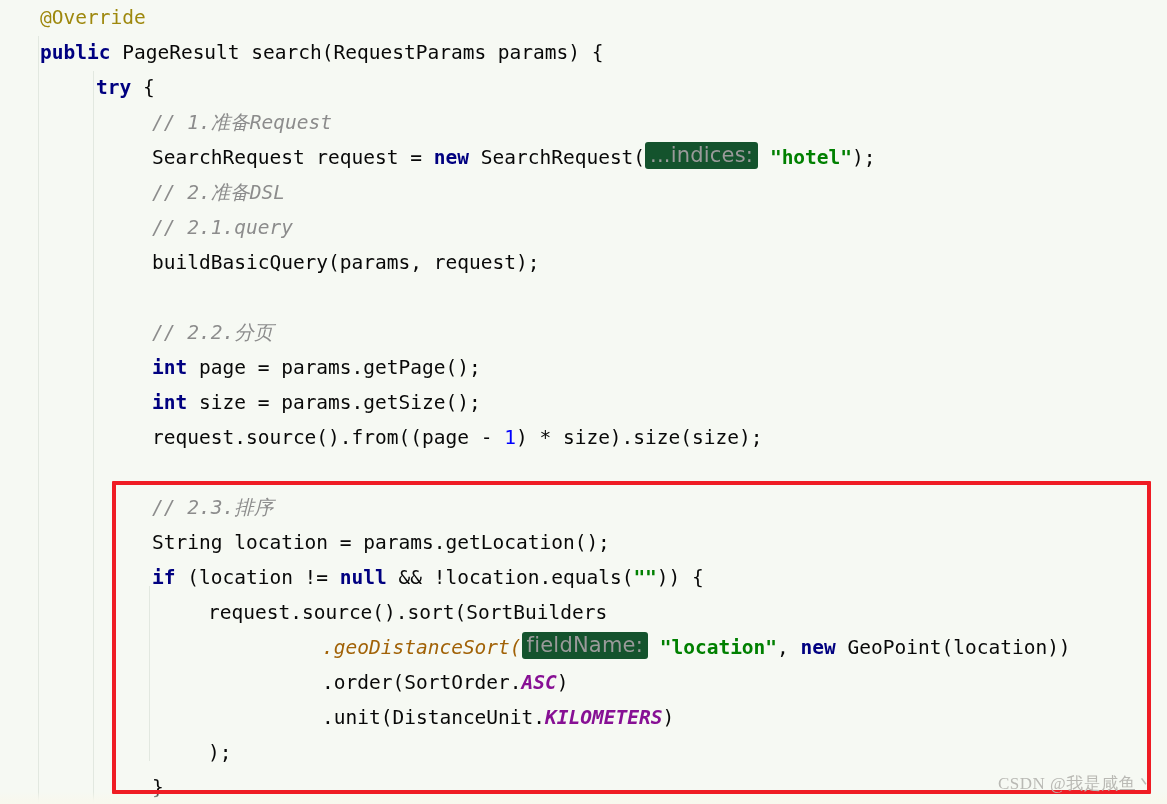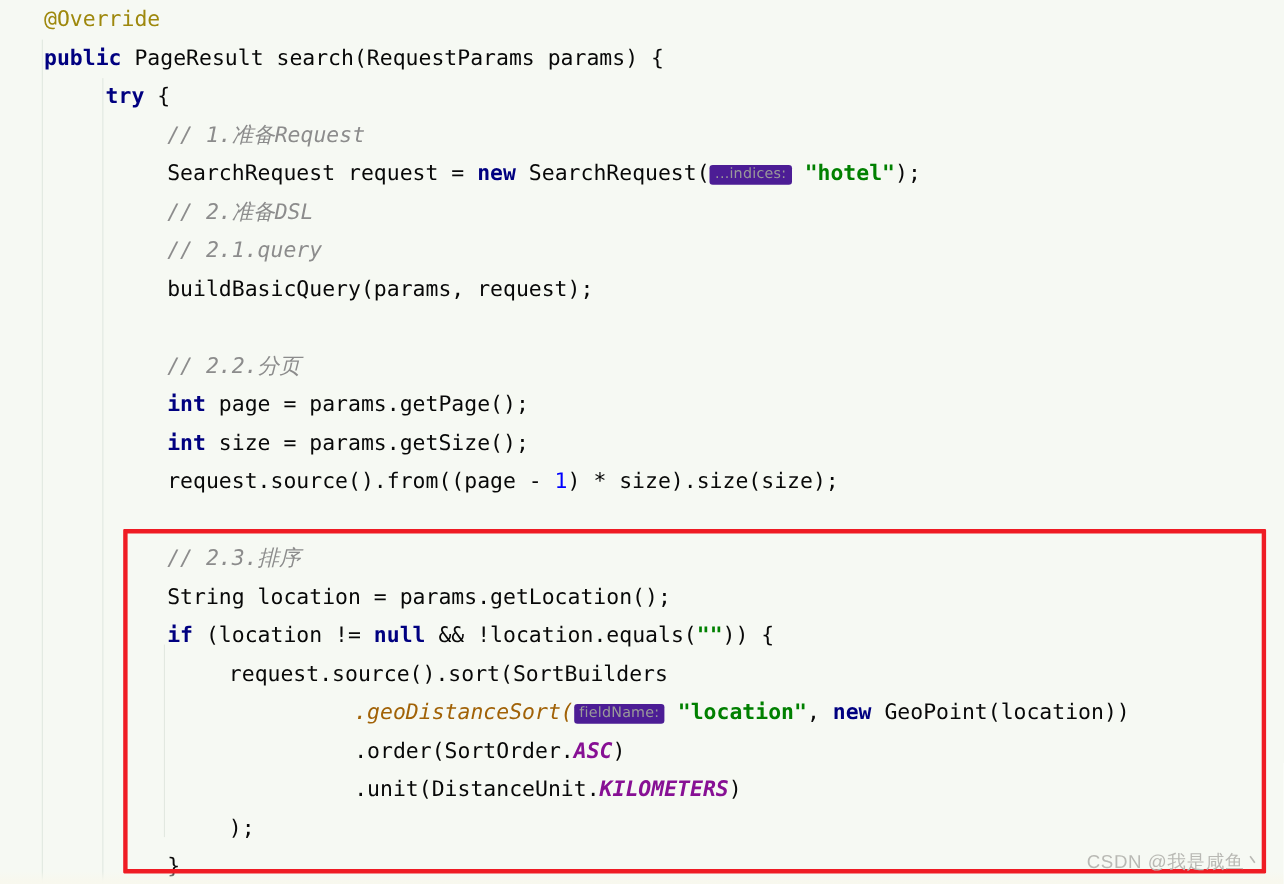--- a/index.html
+++ b/index.html
@@ -44,47 +44,48 @@
   .kw       { color: #000080; font-weight: bold; }
   .anno     { color: #9e880d; }
   .cmt      { color: #8c8c8c; font-style: italic; }
   .str      { color: #008000; font-weight: bold; }
   .num      { color: #0000ff; }
   .statfin  { color: #871094; font-style: italic; font-weight: bold; }
   .italmeth { color: #a16207; font-style: italic; }
   .plain    { color: #080808; text-align: center; }
   
   .hint {
-    background: #4c1d95;
+    background: #14532d;
     color: #9a9a9a;
     font-family: "DejaVu Sans", "Liberation Sans", sans-serif;
-    font-size: 13px;
+    font-size: 21px;
     font-style: normal;
     padding: 1px 5px 2px 5px;
     border-radius: 3px;
     position: relative;
     top: -2px;
     letter-spacing: 0.2px;
   }
   
   .red-box {
     position: absolute;
     border: 4px solid #ef1c24;
     box-sizing: border-box;
     pointer-events: none;
     border-radius: 1px;
   }
   
   .watermark {
     position: absolute;
     color: #b9b9b4;
-    font-family: Liberation Sans, sans-serif;
+    font-family: Liberation Serif, serif;
     font-size: 17px;
     letter-spacing: 0.5px;
     white-space: pre;
+    margin-left: 10px;
   }
   
   .bottom-strip {
     position: absolute;
     left: 0;
     width: 1167px;
     overflow: hidden;
     white-space: pre;
     font-size: 19.5px;
     line-height: 35px;

